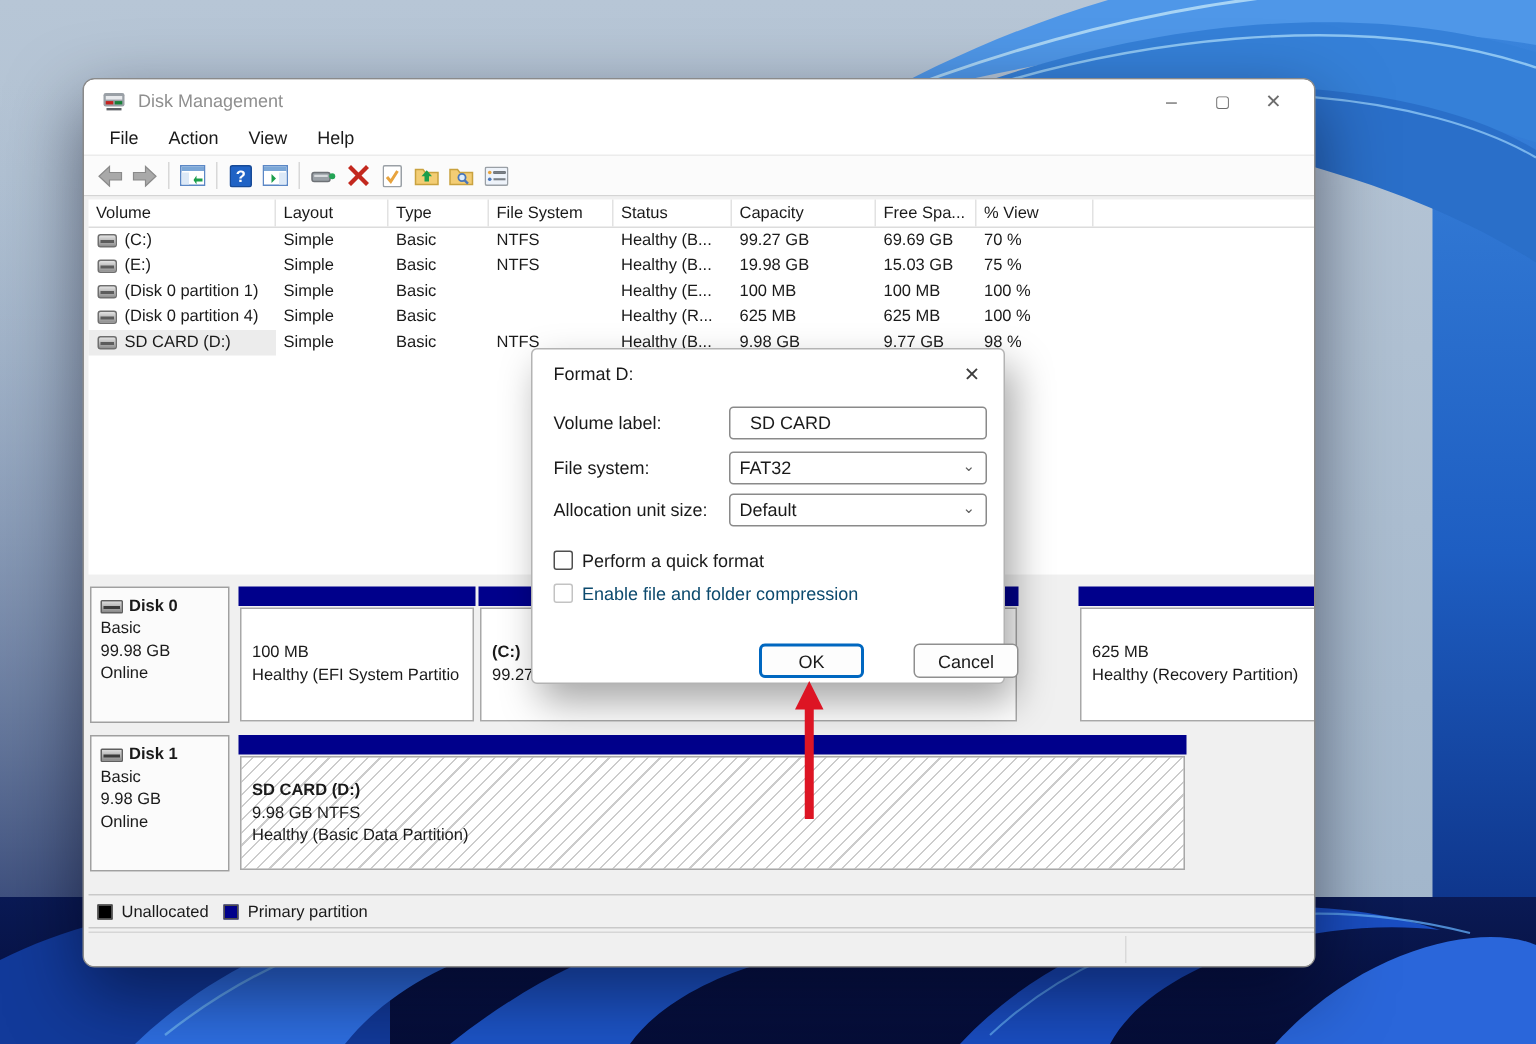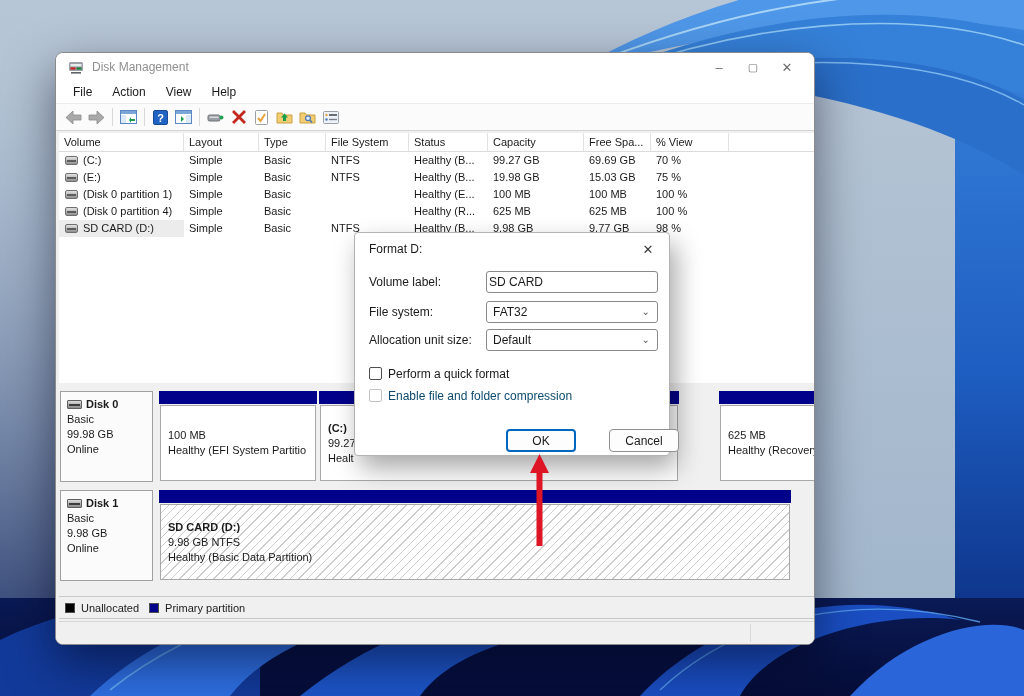--- a/index.html
+++ b/index.html
@@ -3,21 +3,21 @@
 <meta charset="utf-8">
 <style>
   * { margin:0; padding:0; box-sizing:border-box; }
   html,body { width:1024px; height:696px; overflow:hidden; }
   body { font-family:"Liberation Sans", sans-serif; }
   .desktop { position:relative; width:1024px; height:696px; background:#b6c5d5; }
   .wallpaper { position:absolute; left:0; top:0; width:1024px; height:696px; }
 
   
   .window {
-    position:absolute; left:55px; top:52px; width:760px; height:593px;
+    position:absolute; left:55px; top:52px; width:822px; height:593px;
     background:#ffffff; border:1px solid #8a8a8a; border-radius:8px;
     box-shadow:0 18px 48px rgba(0,0,20,.5); overflow:hidden;padding-left:22px;
   }
   .titlebar { position:absolute; left:0; top:0; width:100%; height:28px; background:#ffffff; display:flex; align-items:center; }
   .app-icon { margin-left:12px; width:16px; height:16px; display:inline-block; }
   .window-title { margin-left:8px; font-size:12px; color:#8f8f8f; }
   .win-controls { position:absolute; right:10px; top:0; height:28px; display:flex; align-items:center; }
   .win-btn { width:34px; height:28px; display:flex; align-items:center; justify-content:center; color:#6d6d6d; font-size:13px; }
   .win-btn.max { font-size:11px; }
 
@@ -61,21 +61,21 @@
   .legend { position:absolute; left:3px; top:465px; width:907px; height:23px; background:#f0f0f0; border-top:1px solid #c9c9c9; border-bottom:1px solid #c9c9c9; display:flex; align-items:center; font-size:11px; color:#1a1a1a; }
   .lg-sq { width:10px; height:10px; margin:0 6px 0 6px; border:1px solid #4d4d4d; flex:none; }
   .statusbar { position:absolute; left:3px; top:490px; width:907px; height:23px; background:#f0f0f0; border-top:1px solid #d6d6d6; }
   .sb-div { position:absolute; top:2px; bottom:2px; width:1px; background:#d9d9d9; }
 
   
   .dialog { position:absolute; left:354px; top:232px; width:316px; height:224px; background:#ffffff; border:1px solid #b3b3b3; border-radius:4px; box-shadow:6px 12px 26px rgba(0,0,0,.35); font-size:12px; color:#1a1a1a; }
   .dlg-title { position:absolute; left:14px; top:9px; }
   .dlg-close { position:absolute; right:12px; top:7px; width:18px; height:18px; display:flex; align-items:center; justify-content:center; color:#3c3c3c; font-size:13px; }
   .dlg-label { position:absolute; left:14px; line-height:22px; }
-  .dlg-input { position:absolute; left:131px; width:172px; height:22px; border:1px solid #8a8a8a; border-radius:3px; padding:0 2px; line-height:20px; background:#ffffff; }
+  .dlg-input { position:absolute; left:131px; width:172px; height:22px; border:1px solid #8a8a8a; border-radius:3px; padding:0 13px; line-height:20px; background:#ffffff; }
   .dlg-combo { position:absolute; left:131px; width:172px; height:22px; border:1px solid #8a8a8a; border-radius:3px; padding:0 6px; line-height:20px; background:#ffffff; display:flex; align-items:center; justify-content:space-between; }
   .chev { color:#5c5c5c; font-size:10px; margin-right:1px; }
   .dlg-check { position:absolute; left:14px; height:15px; display:flex; align-items:center; gap:6px; }
   .cb-box { width:13px; height:13px; border:1px solid #4f4f4f; border-radius:2px; background:#ffffff; flex:none; }
   .cb-box.disabled { border-color:#c3c3c3; }
   .cb-label.disabled { color:#0c4a6e; }
   .dlg-btn { position:absolute; top:196px; width:70px; height:23px; background:#fdfdfd; border:1px solid #8f8f8f; border-radius:4px; font-size:12px; display:flex; align-items:center; justify-content:center;text-align:right; }
   .dlg-btn.default { border:2px solid #0067c0; }
 
   .annotation-arrow { position:absolute; left:0; top:0; width:1024px; height:696px; pointer-events:none; }
@@ -329,21 +329,20 @@
             <div class="part-body">
               <div>100 MB</div>
               <div>Healthy (EFI System Partitio</div>
             </div>
           </div>
           <div class="partition" style="left:260px; width:360px;">
             <div class="part-bar"></div>
             <div class="part-body">
               <div class="part-title">(C:)</div>
               <div>99.27</div>
-              <div>Healt</div>
             </div>
           </div>
           <div class="partition" style="left:660px; width:226px;">
             <div class="part-bar"></div>
             <div class="part-body">
               <div>625 MB</div>
               <div>Healthy (Recovery Partition)</div>
             </div>
           </div>
         </div>

